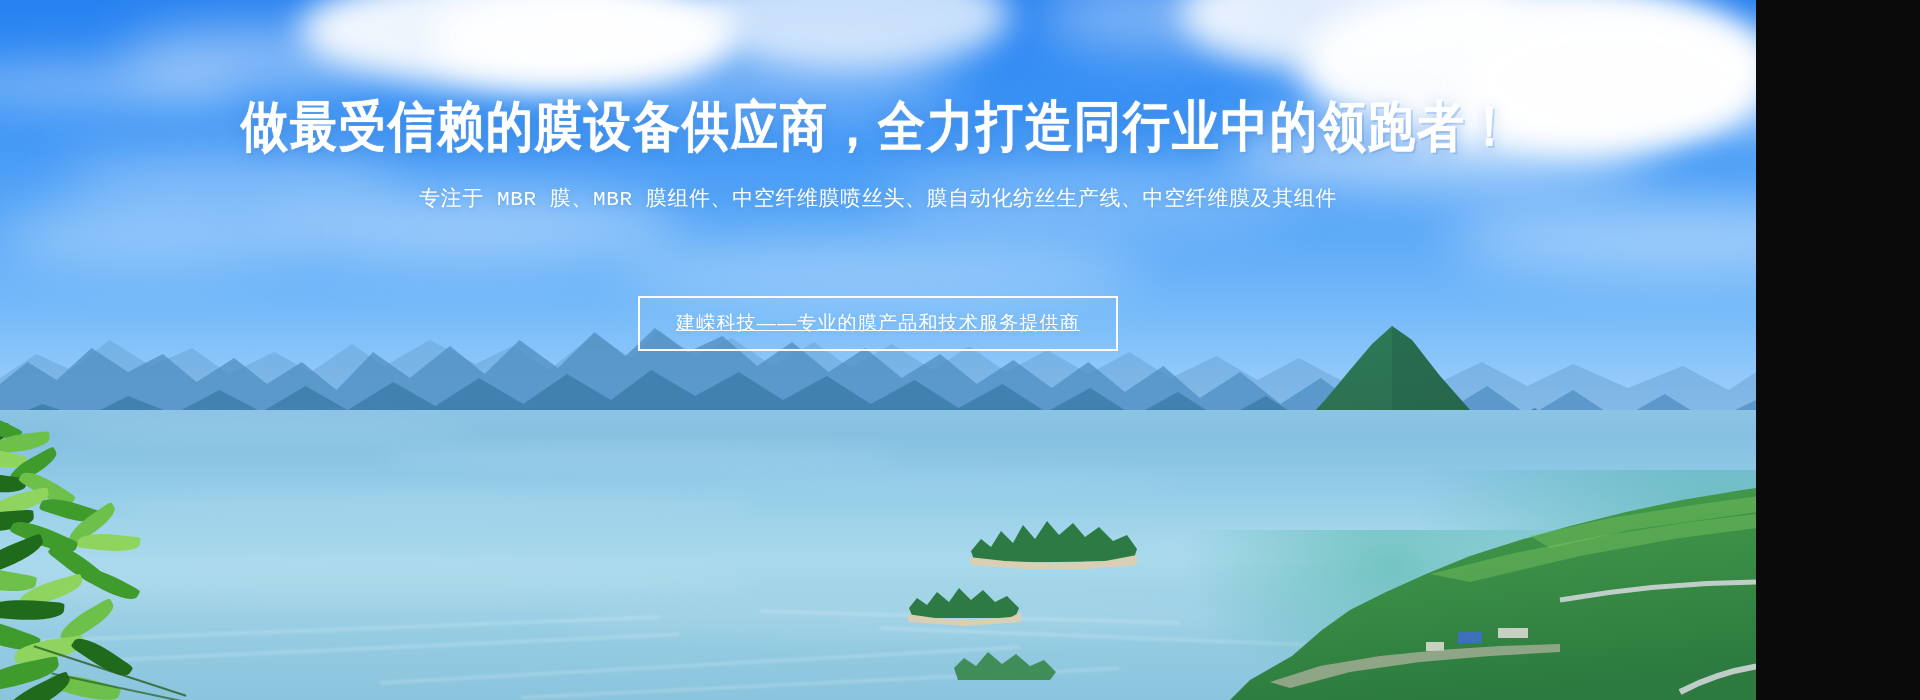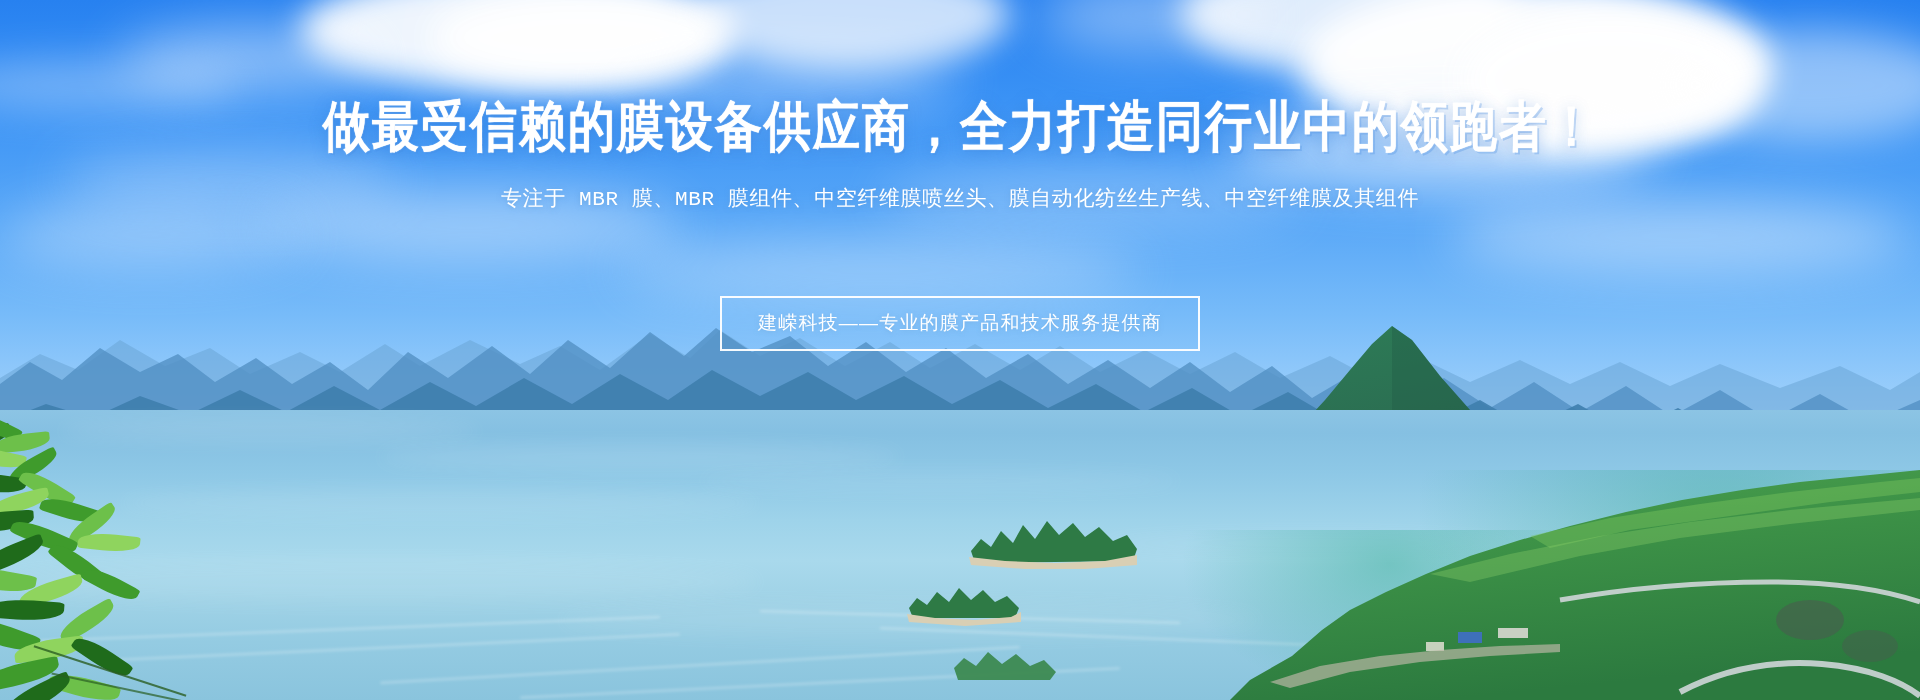--- a/index.html
+++ b/index.html
@@ -1,18 +1,18 @@
 <!DOCTYPE html>
 <html><head>
 <meta charset="utf-8">
 <style>
   html,body{margin:0;padding:0;background:#0a0a0a;}
   *{box-sizing:border-box;}
   #banner{
-    position:relative;width:1920px;height:700px;overflow:hidden;
+    position:relative;width:1756px;height:700px;overflow:hidden;
     font-family:"Liberation Sans","DejaVu Sans",sans-serif;
     background:#3a93f6;
   }
   .layer{position:absolute;left:0;top:0;width:100%;height:100%;}
 
   
   #sky{
     background:linear-gradient(to bottom,
       #2781f0 0%,
       #3a92f5 14%,
@@ -71,20 +71,21 @@
     font-family:Liberation Mono, monospace;
   }
   #tagbox-wrap{position:absolute;top:296px;left:0;width:100%;}
   #tagbox{
     display:inline-block;
     padding:12px 36px 13px;
     border:2px solid rgba(255,255,255,.95);
     color:#ffffff;font-size:19px;letter-spacing:1.2px;
     text-shadow:0 1px 4px rgba(110,165,215,.55);
     white-space:nowrap;
+    text-decoration:underline;
   }
 
   
   .leaf{position:absolute;background:#3f9b2c;border-radius:60% 10% 60% 10%;}
   .leaf.dk{background:#1f6b1b;}
   .leaf.lt{background:#6dc04a;}
   .leaf.vl{background:#8fd45e;}
 </style>
 </head>
 <body>

